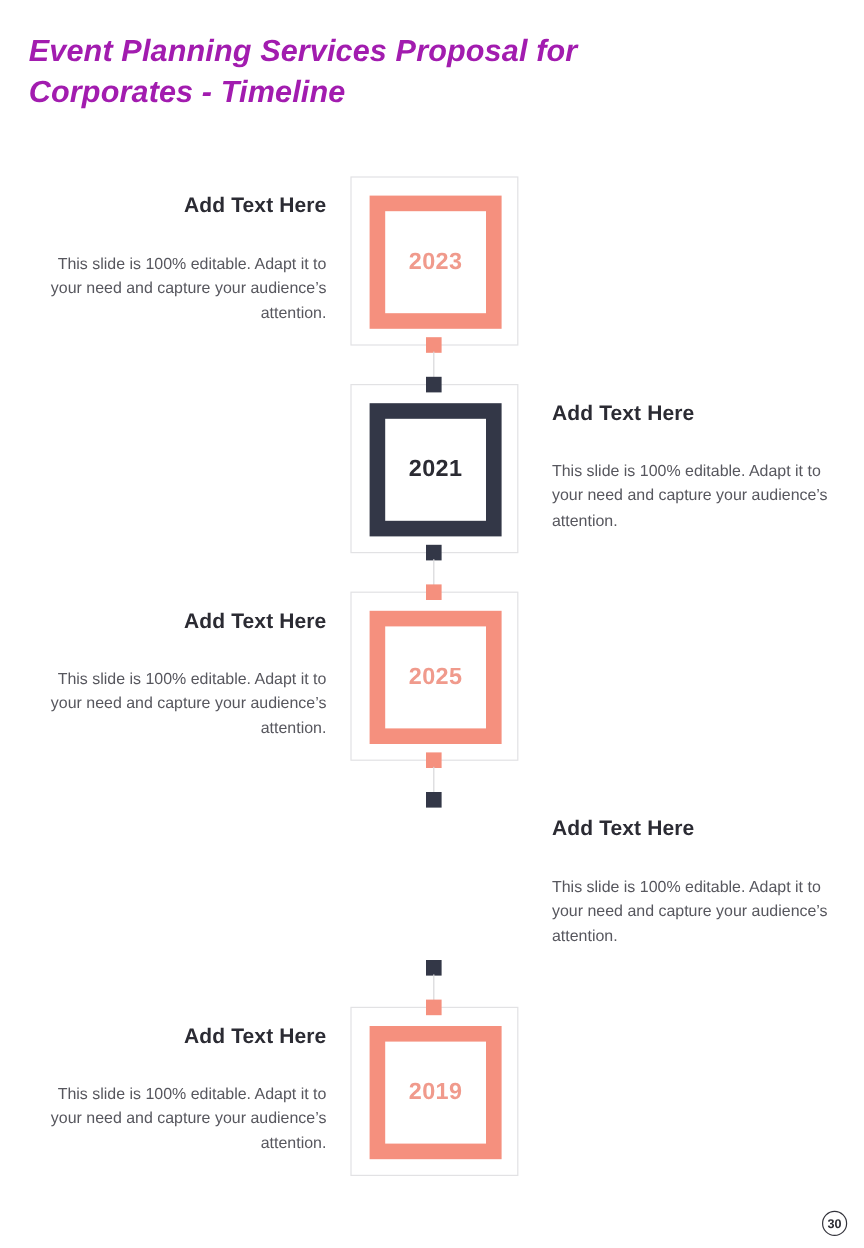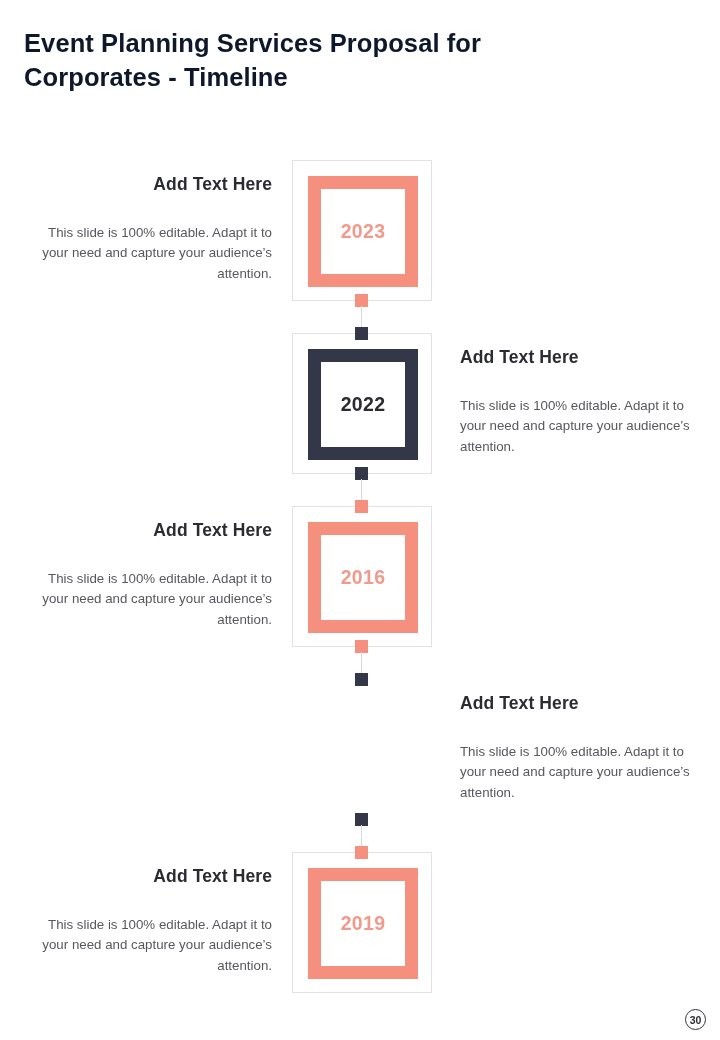--- a/index.html
+++ b/index.html
@@ -22,28 +22,29 @@
   
   .slide-title {
     position: absolute;
     left: 24px;
     top: 26px;
     width: 600px;
     font-size: 25.5px;
     font-weight: bold;
     line-height: 1.35;
     letter-spacing: 0.1px;
-    color: #0f172a;
+    color: #a21caf;
+    font-style: italic;
   }
 
   
   .timeline {
     position: absolute;
     left: 0;
-    top: 160px;
+    top: 147px;
     width: 720px;
   }
 
   .tl-row {
     position: relative;
     width: 720px;
     height: 173px;
   }
 
   
@@ -166,35 +167,35 @@
         <div class="node bottom salmon"></div>
         <div class="connector-line"></div>
       </div>
       <div class="tl-row">
         <div class="text-block right">
           <div class="tb-heading">Add Text Here</div>
           <div class="tb-body">This slide is 100% editable. Adapt it to your need and capture your audience’s attention.</div>
         </div>
         <div class="frame">
           <div class="year-box dark">
-            <div class="year-label">2022</div>
+            <div class="year-label">2021</div>
           </div>
         </div>
         <div class="node top dark"></div>
         <div class="node bottom dark"></div>
         <div class="connector-line"></div>
       </div>
       <div class="tl-row">
         <div class="text-block left">
           <div class="tb-heading">Add Text Here</div>
           <div class="tb-body">This slide is 100% editable. Adapt it to your need and capture your audience’s attention.</div>
         </div>
         <div class="frame">
           <div class="year-box salmon">
-            <div class="year-label">2016</div>
+            <div class="year-label">2025</div>
           </div>
         </div>
         <div class="node top salmon"></div>
         <div class="node bottom salmon"></div>
         <div class="connector-line"></div>
       </div>
       <div class="tl-row">
         <div class="text-block right">
           <div class="tb-heading">Add Text Here</div>
           <div class="tb-body">This slide is 100% editable. Adapt it to your need and capture your audience’s attention.</div>

